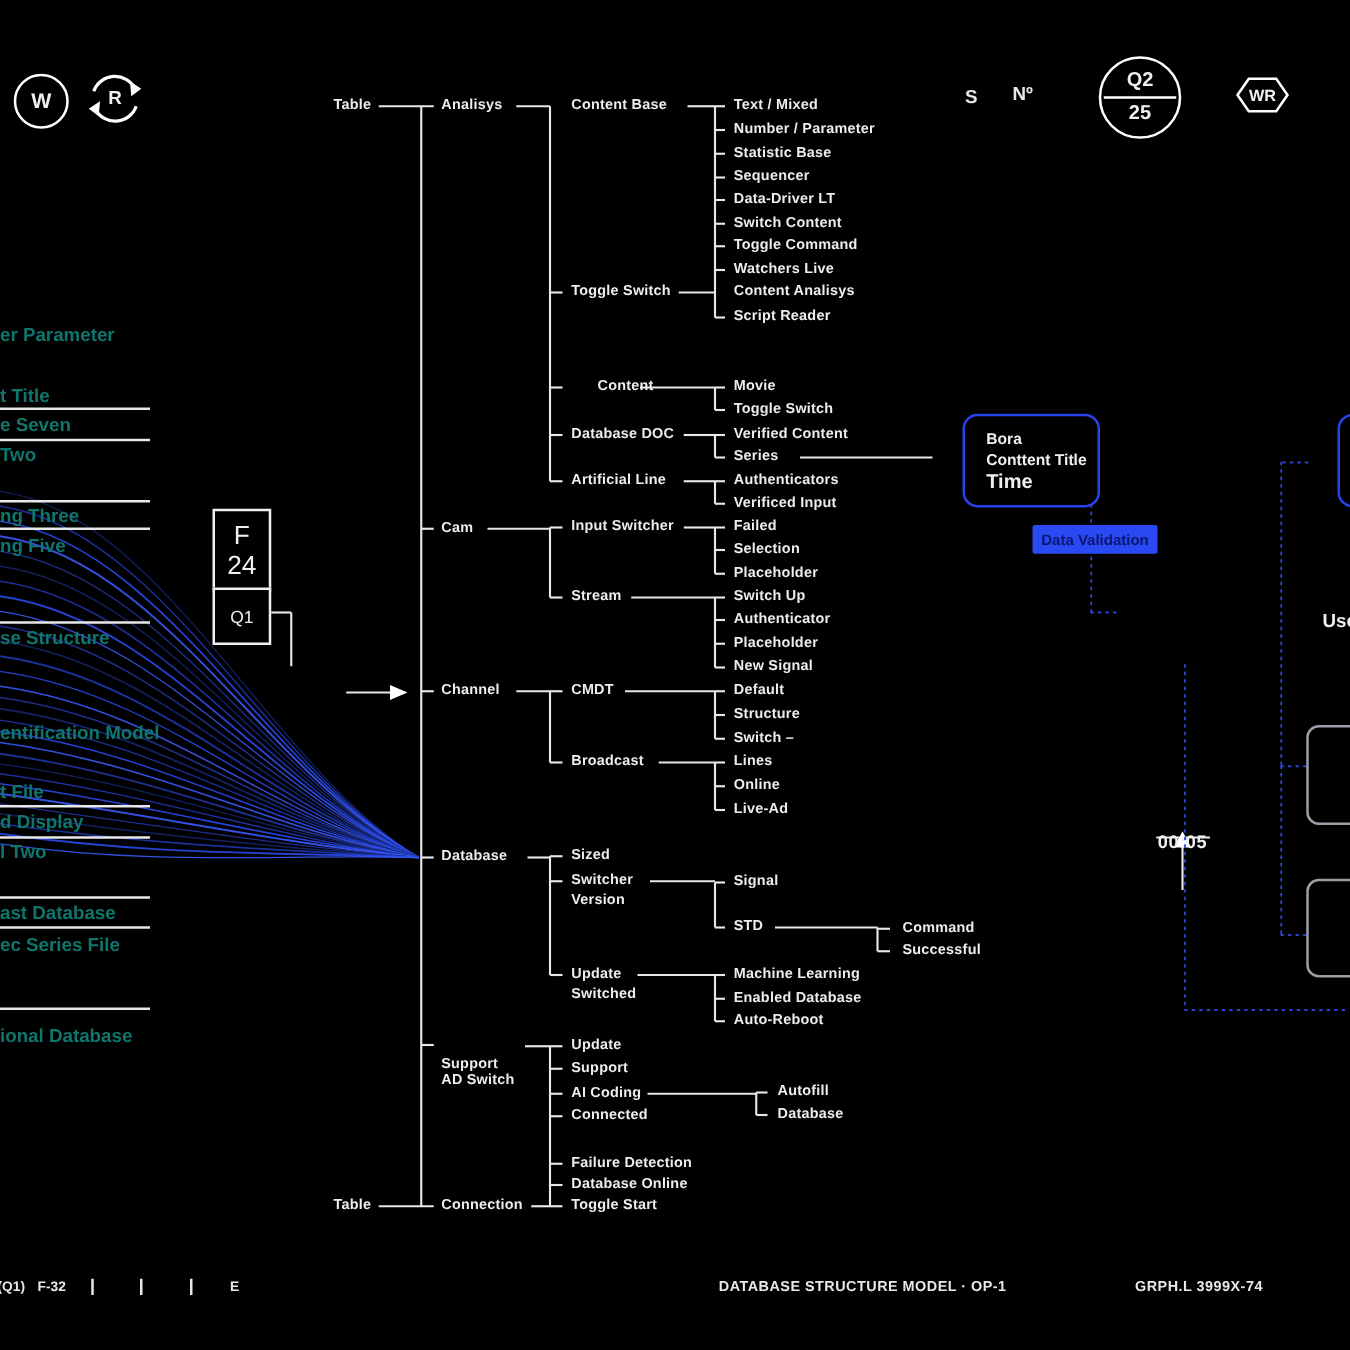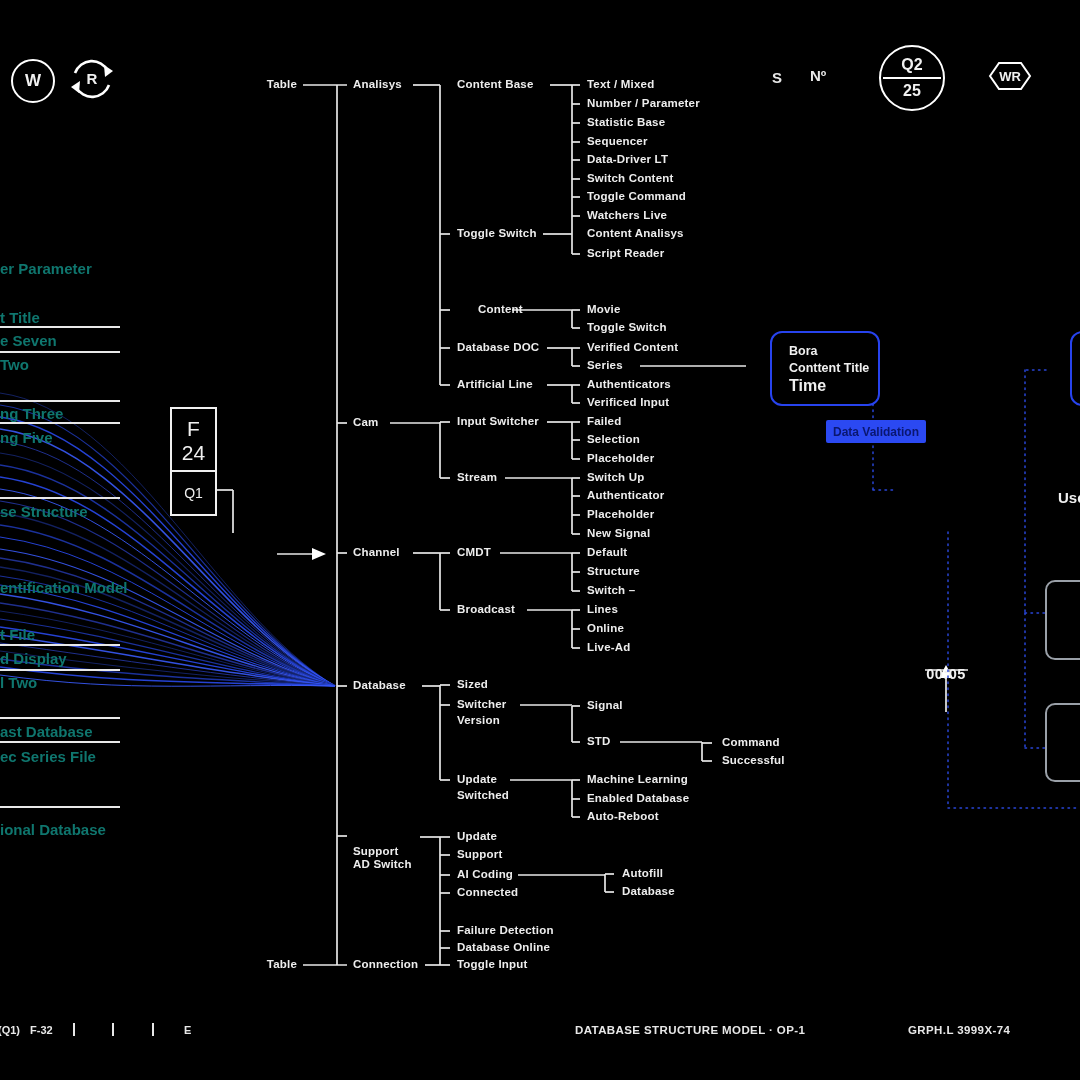--- a/index.html
+++ b/index.html
@@ -324,16 +324,16 @@
     <div class="lbl" style="top: 836px; left: 353px; margin-top: 29px;">AD Switch</div>
     <div class="lbl" style="top: 852px; left: 353px;">Support</div>
     <div class="lbl" style="top: 837px; left: 457px;">Update</div>
     <div class="lbl" style="top: 855px; left: 457px;">Support</div>
     <div class="lbl" style="top: 875px; left: 457px;">AI Coding</div>
     <div class="lbl" style="top: 874px; left: 622px;">Autofill</div>
     <div class="lbl" style="top: 892px; left: 622px;">Database</div>
     <div class="lbl" style="top: 893px; left: 457px;">Connected</div>
     <div class="lbl" style="top: 931px; left: 457px;">Failure Detection</div>
     <div class="lbl" style="top: 948px; left: 457px;">Database Online</div>
-    <div class="lbl" style="top: 965px; left: 457px;">Toggle Input</div>
+    <div class="lbl" style="top: 965px; left: 457px;">Toggle Start</div>
     <div class="lbl" style="top: 965px; left: 353px;">Connection</div>
     <div class="lbl" style="top: 965px; left: 297px; transform: translate(-100%, -50%);">Table</div>
   </div>
 
 </body></html>

